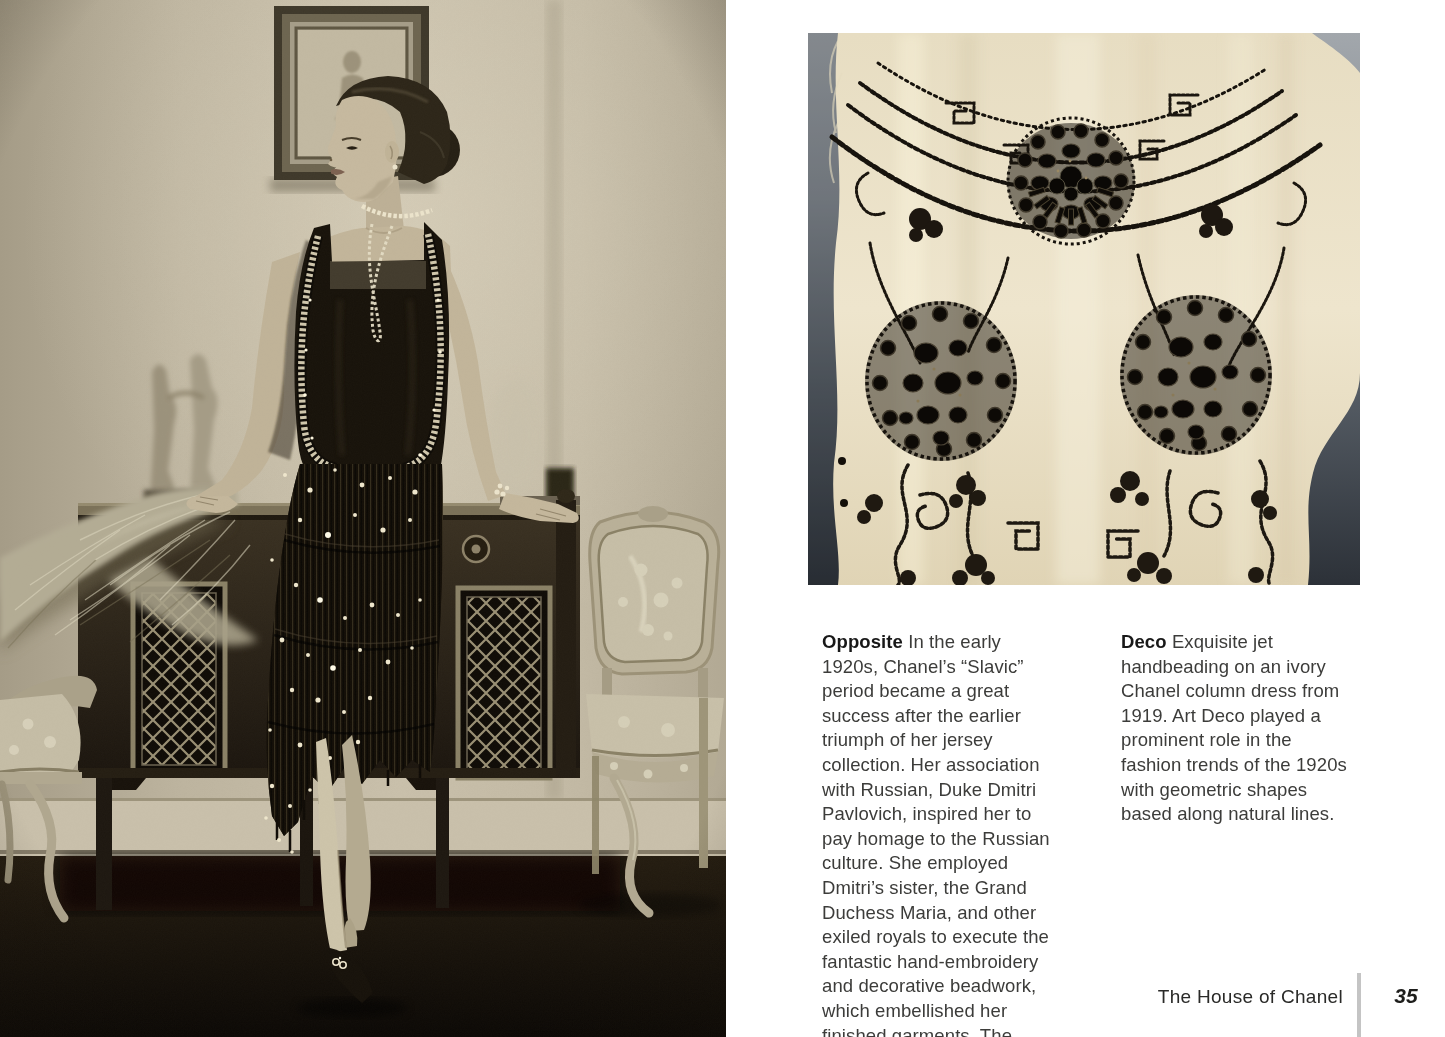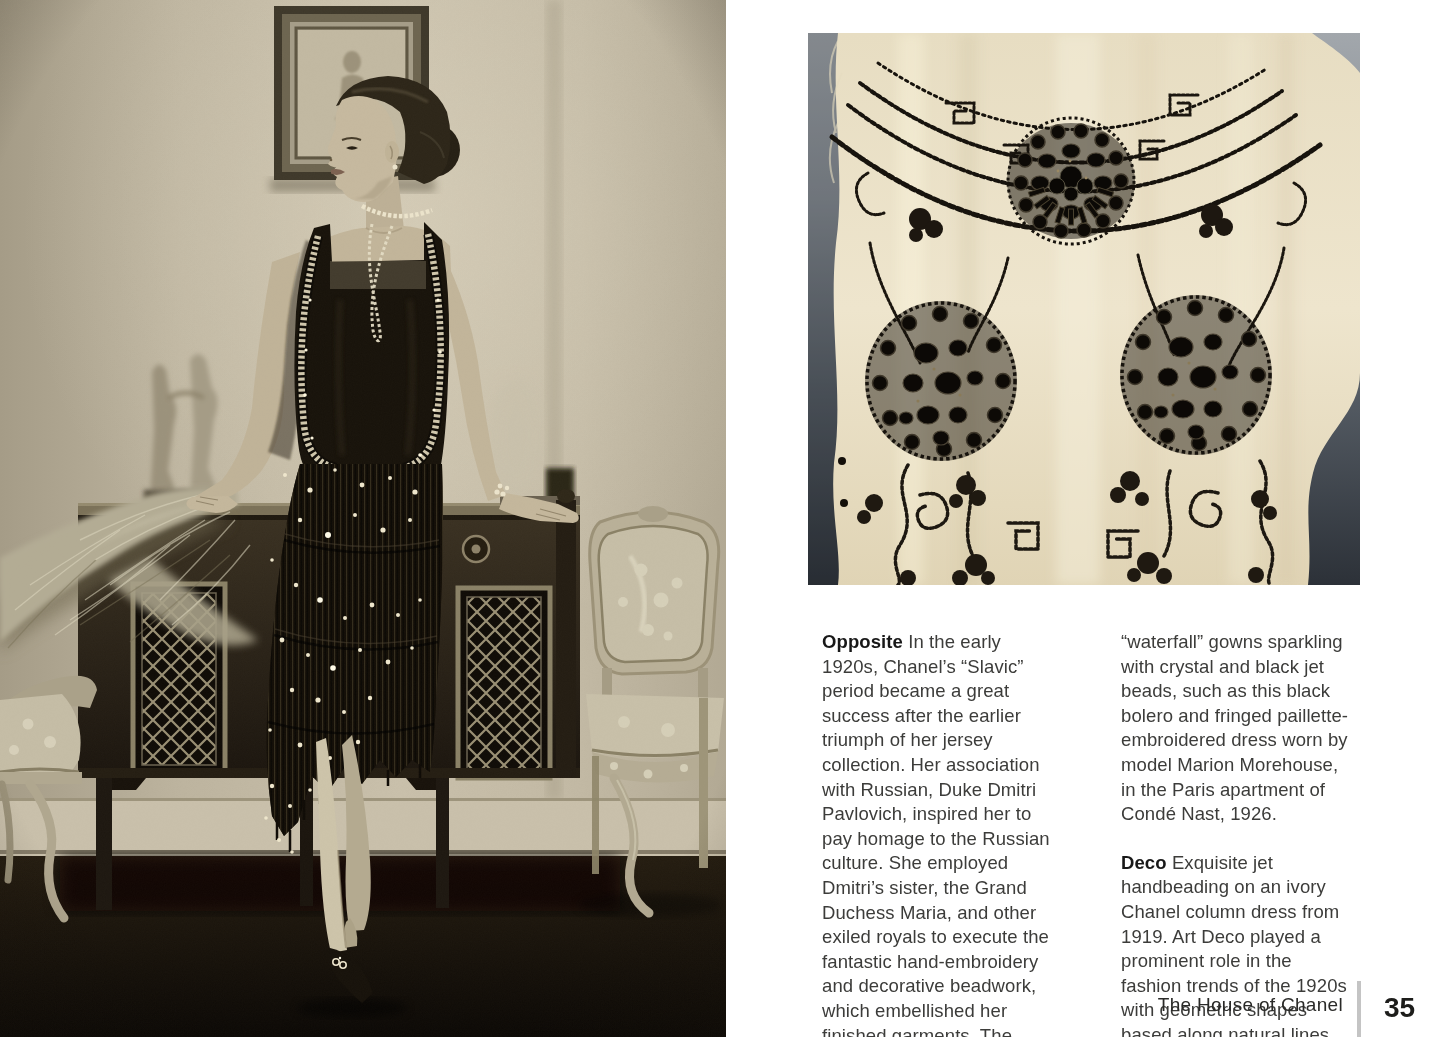--- a/index.html
+++ b/index.html
@@ -9,26 +9,26 @@
   .photo svg{display:block;}
   #left-photo{left:0;top:0;width:726px;height:1037px;}
   #right-photo{left:808px;top:33px;width:552px;height:552px;}
   .caption-col{position:absolute;top:616px;font-size:18.5px;line-height:24.6px;
         color:#3c3c3a;letter-spacing:.1px;}
   #caption-col-left{left:808px;width:258px;}
   #caption-col-right{left:1107px;width:260px;}
   .caption-col p{margin:14px;}
   .caption-col p + p{margin-top:24px;}
   .caption-col b{color:#181818;font-weight:bold;}
-  .footer{position:absolute;left:0;top:8px;width:1445px;height:879px;pointer-events:none;}
+  .footer{position:absolute;left:0;top:0;width:1445px;height:879px;pointer-events:none;}
   #footer-section-title{position:absolute;right:102px;top:986px;font-size:19px;color:#2a2a28;
         letter-spacing:.3px;}
   #footer-divider{position:absolute;left:1357px;top:973px;width:4px;height:64px;background:#c4c4c4;}
-  #footer-page-number{position:absolute;left:1384px;top:984px;width:44px;text-align:left;
-        font-size:28px;font-weight:bold;color:#1d1d1b;}
+  #footer-page-number{position:absolute;left:1384px;top:984px;width:44px;text-align:center;
+        font-size:21px;font-weight:bold;color:#1d1d1b;font-style:italic;}
 </style>
 </head>
 <body>
 
 <div class="page">
 
   <figure class="photo" id="left-photo">
     <svg width="726" height="1037" viewBox="0 0 726 1037">
       <defs>
         <linearGradient id="wallG" x1="0" y1="0" x2="1" y2="0">
@@ -577,21 +577,20 @@
         <circle cx="36" cy="470" r="4" fill="#130f09"></circle>
       </g>
     </svg>
   </figure>
 
   <div class="caption-col" id="caption-col-left">
     <p><b>Opposite</b><span> In the early 1920s, Chanel’s “Slavic” period became a great success after the earlier triumph of her jersey collection. Her association with Russian, Duke Dmitri Pavlovich, inspired her to pay homage to the Russian culture. She employed Dmitri’s sister, the Grand Duchess Maria, and other exiled royals to execute the fantastic hand-embroidery and decorative beadwork, which embellished her finished garments. The evening line showcased</span></p>
   </div>
 
   <div class="caption-col" id="caption-col-right">
-    <p><span>“waterfall” gowns sparkling with crystal and black jet beads, such as this black bolero and fringed paillette-embroidered dress worn by model Marion Morehouse, in the Paris apartment of Condé Nast, 1926.</span></p>
     <p><b>Deco</b><span> Exquisite jet handbeading on an ivory Chanel column dress from 1919. Art Deco played a prominent role in the fashion trends of the 1920s with geometric shapes based along natural lines.</span></p>
   </div>
 
   <div class="footer">
     <span id="footer-section-title">The House of Chanel</span>
     <div id="footer-divider"></div>
     <span id="footer-page-number">35</span>
   </div>
 
 </div>

